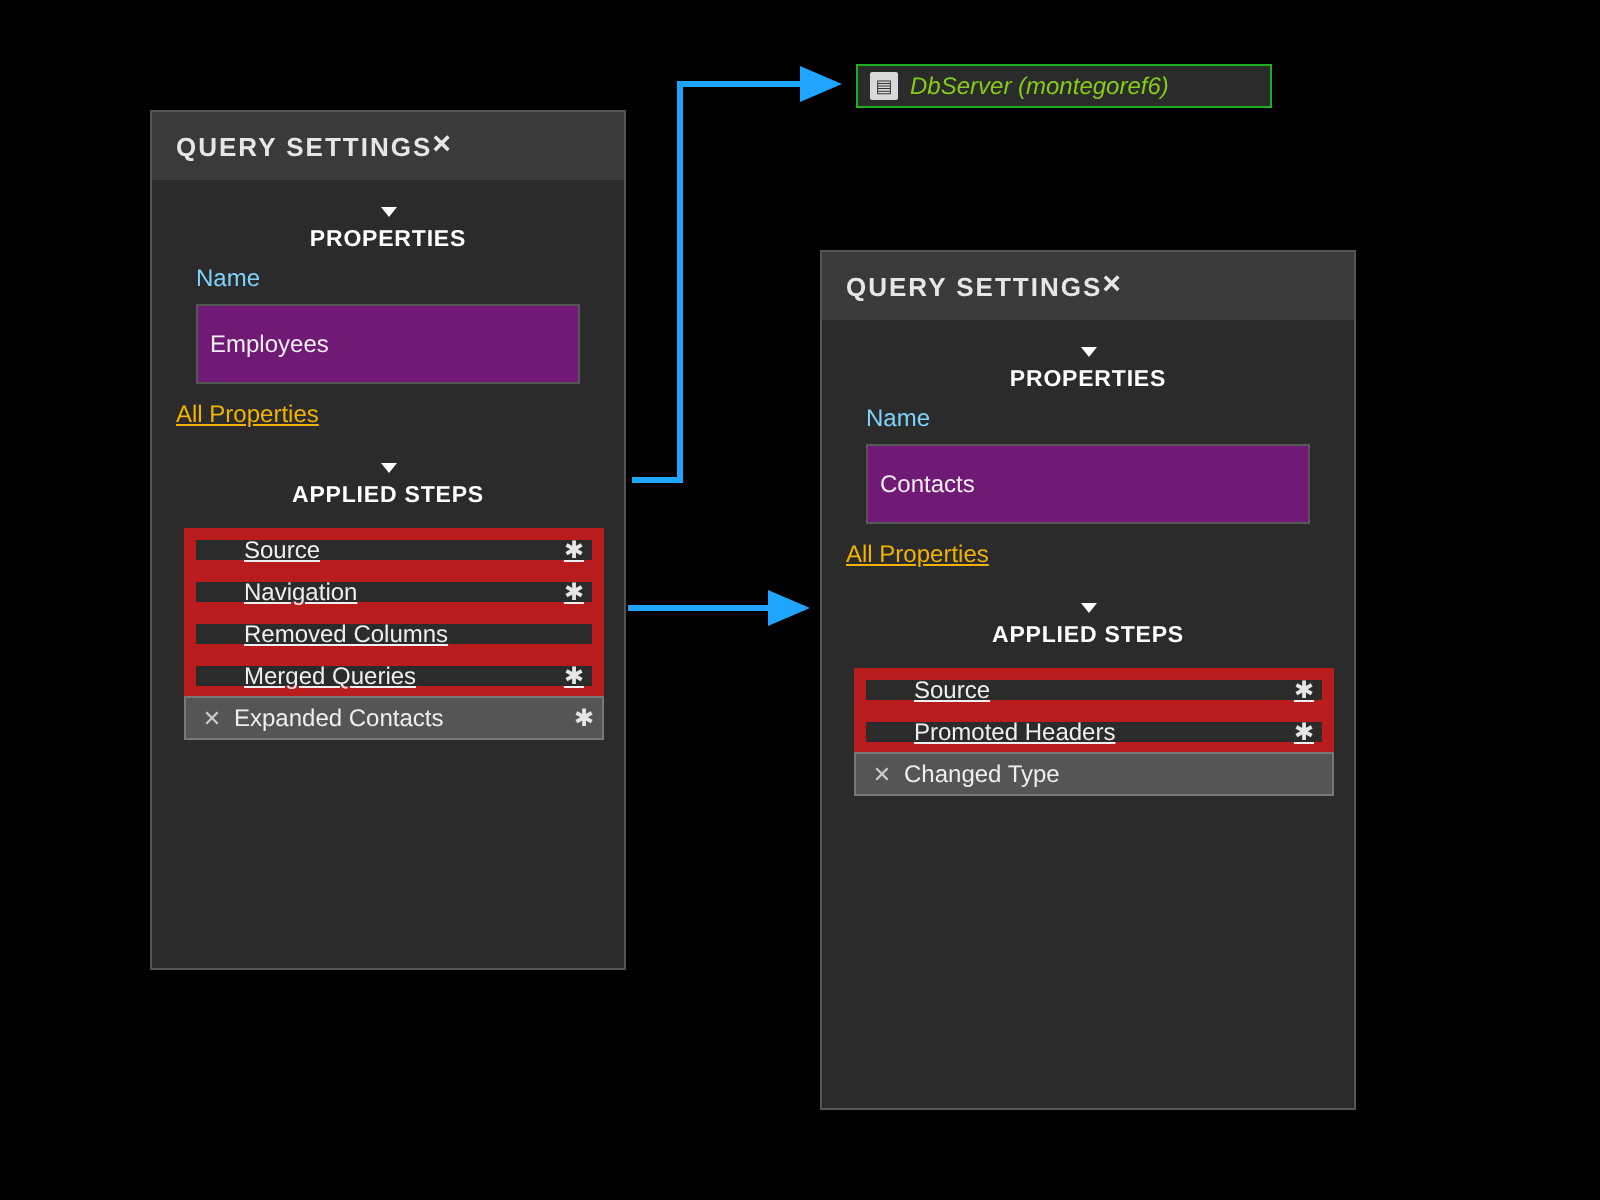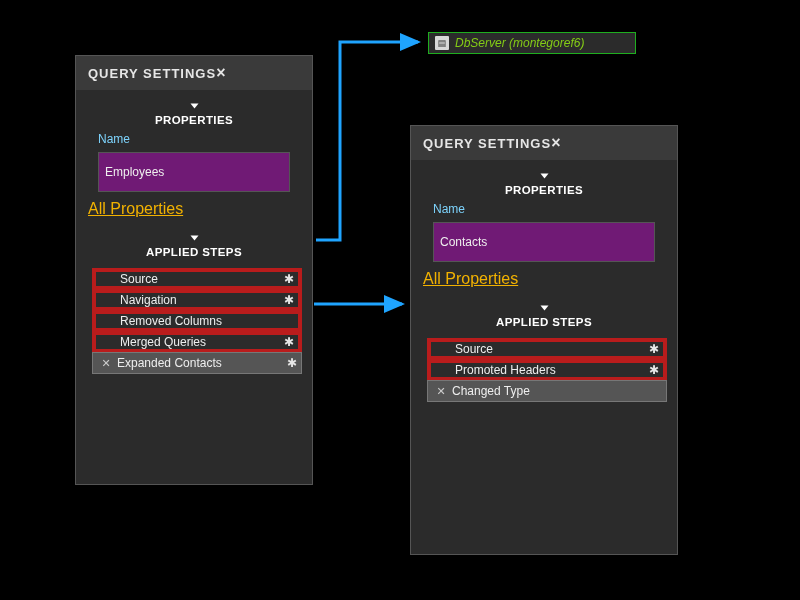--- a/index.html
+++ b/index.html
@@ -72,43 +72,44 @@
     width: calc(100% - 24px);
     background: #701a75;
     border: 1px solid #555;
     color: #eee;
     font-size: 12px;
     padding: 4px 6px;
     height: 40px;
   }
   .link {
     color: #f2b200;
-    font-size: 16px;
+    font-size: 12px;
     text-decoration: underline;
     padding-left: 2px;
     margin-top: 2px;
     cursor: pointer;
     display: inline-block;
   }
   .steps {
     margin-left: 6px;
     margin-top: 4px;
   }
   .step {
     display: flex;
     align-items: center;
     height: 22px;
     font-size: 12px;
     color: #eee;
     padding: 0 4px 0 6px;
     background: #2b2b2b;
   }
   .step.green {
-    border: 4px solid #b91c1c;
+    border: 6px solid #b91c1c;
     margin-bottom: -1px;
+    text-decoration: underline;
   }
   .step.selected {
     background: #555;
     border: 1px solid #777;
   }
   .step .ico {
     width: 14px;
     display: inline-flex;
     justify-content: center;
     color: #ccc;

